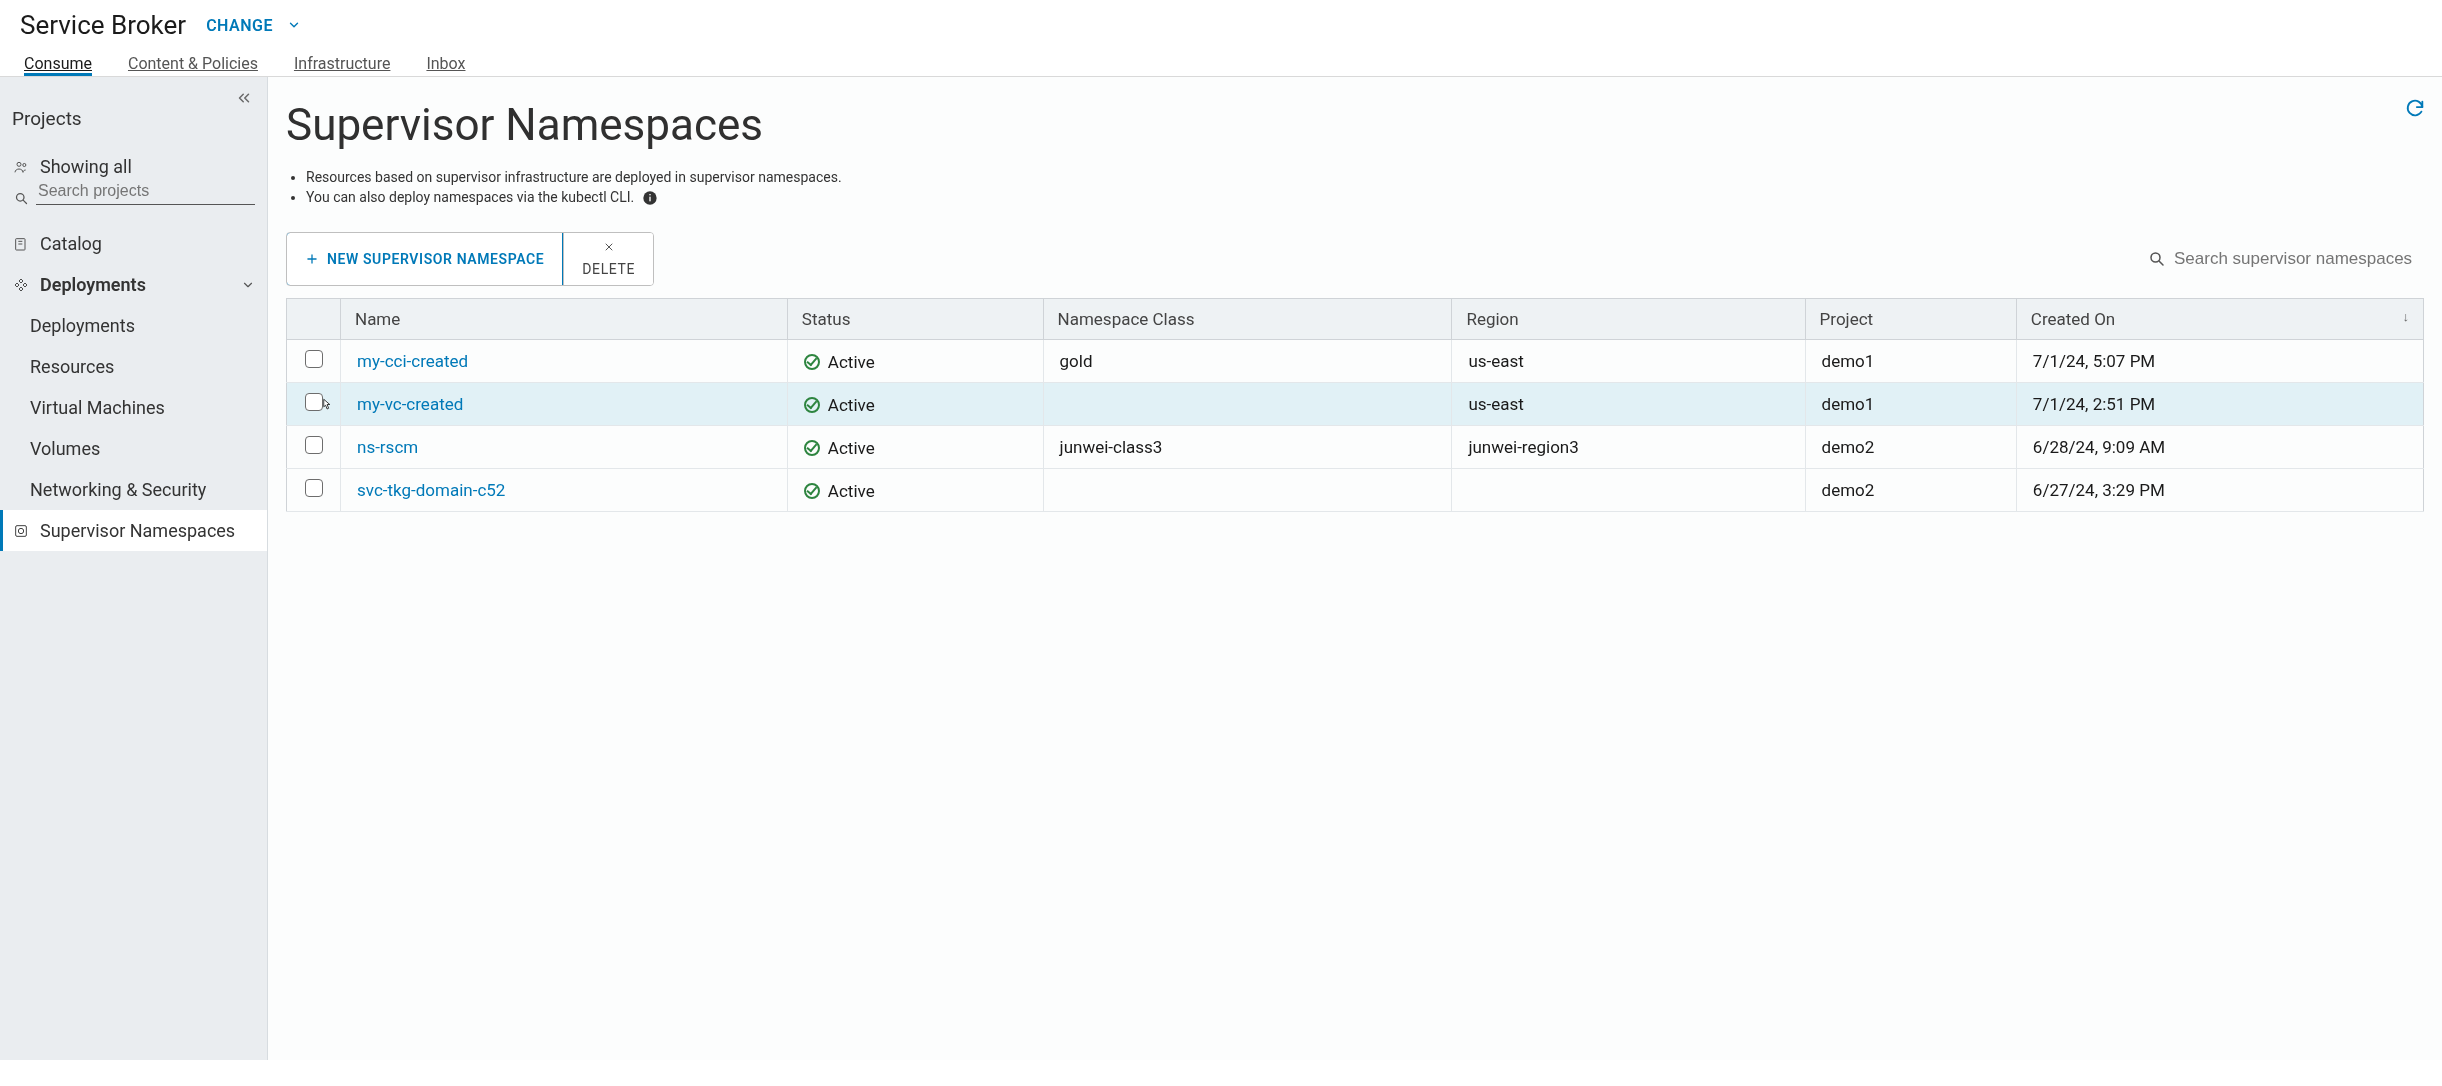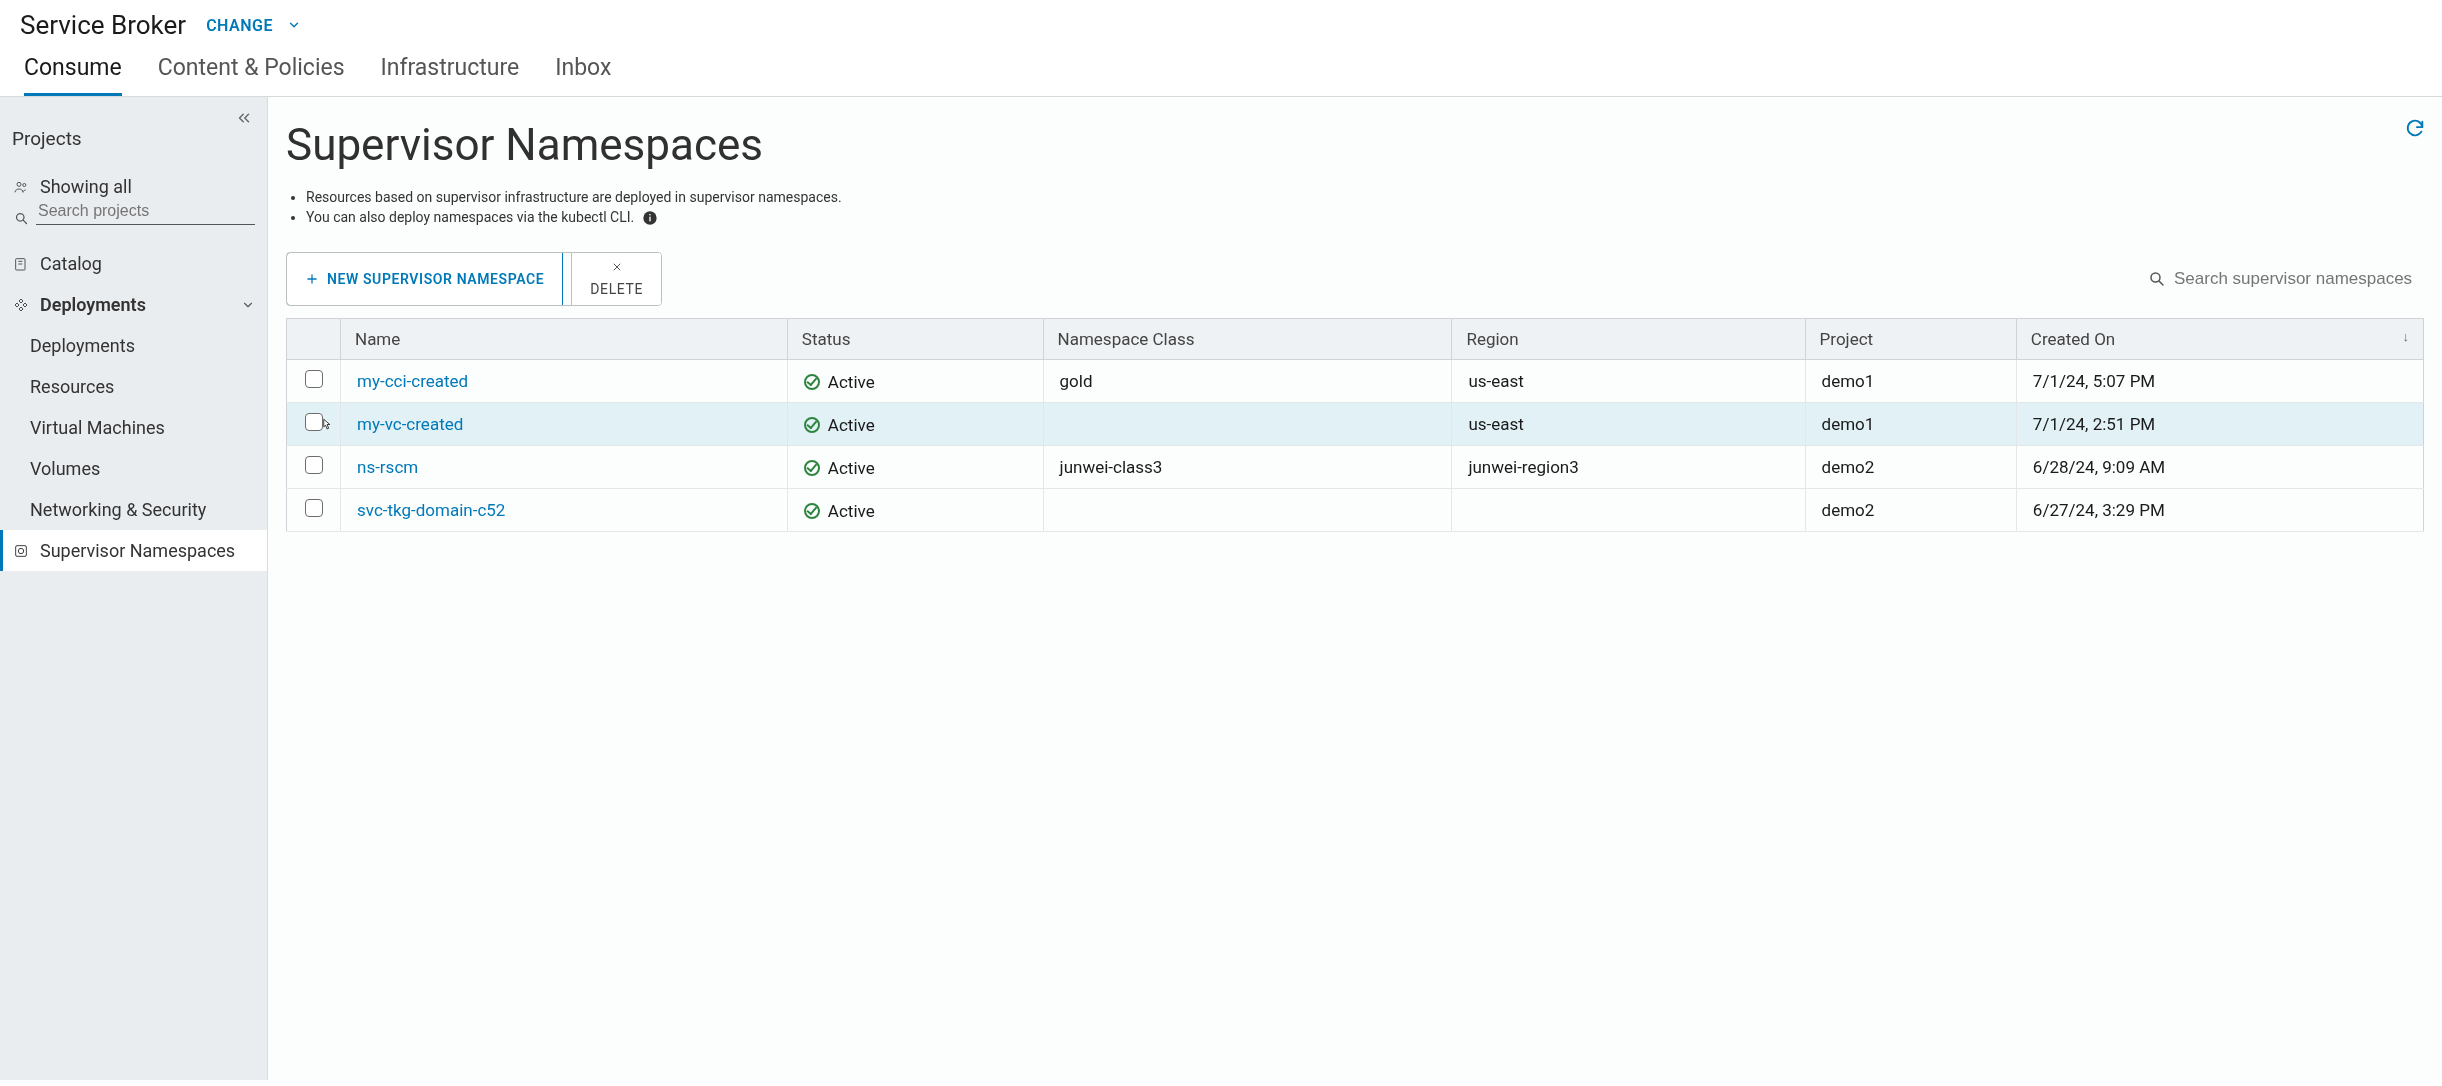--- a/index.html
+++ b/index.html
@@ -39,24 +39,24 @@
   }
 
   
   .tabs {
     display: flex;
     gap: 36px;
     padding: 14px 24px 0 24px;
     border-bottom: 1px solid #d9d9d9;
   }
   .tab {
-    padding-bottom: 12px;
-    font-size: 23px;
+    font-size: 16px;
     color: #555;
     cursor: pointer;
+    text-decoration: underline;
   }
   .tab.active {
     color: #1a1a1a;
     border-bottom: 3px solid #0079b8;
   }
 
   
   .workspace {
     display: flex;
     height: calc(100vh - 103px);
@@ -186,21 +186,21 @@
   }
   .btn + .btn { border-left: 1px solid #bfbfbf; flex-direction: column; }
   .btn.primary-outline {
     color: #0079b8;
     border: 1px solid #0079b8;
     font-weight: 600;
   }
   .btn-group .btn.primary-outline {
     border-top:none;border-left:none;border-bottom:none;
     border-right: 1px solid #bfbfbf;
-    margin:-1px 8px -1px -1px;
+    margin:-1px 0 -1px -1px;
     border:1px solid #0079b8;
     border-radius:4px 0 0 4px;
   }
   .table-search {
     display: inline-flex;
     align-items: center;
     gap: 8px;
     color: #555;
   }
   .table-search input {

